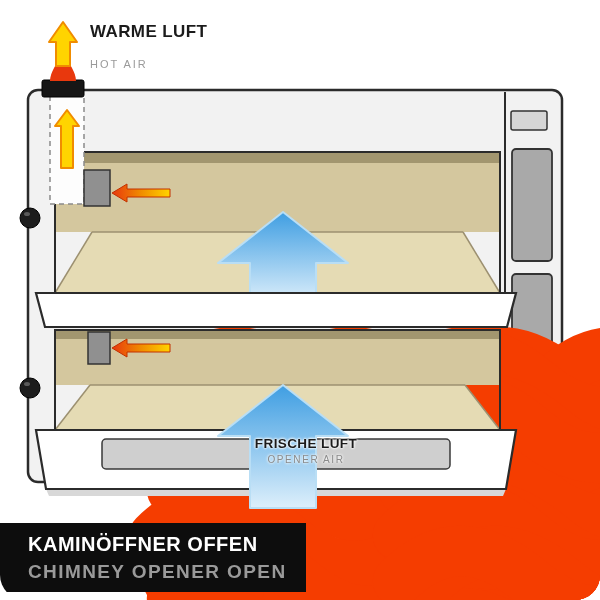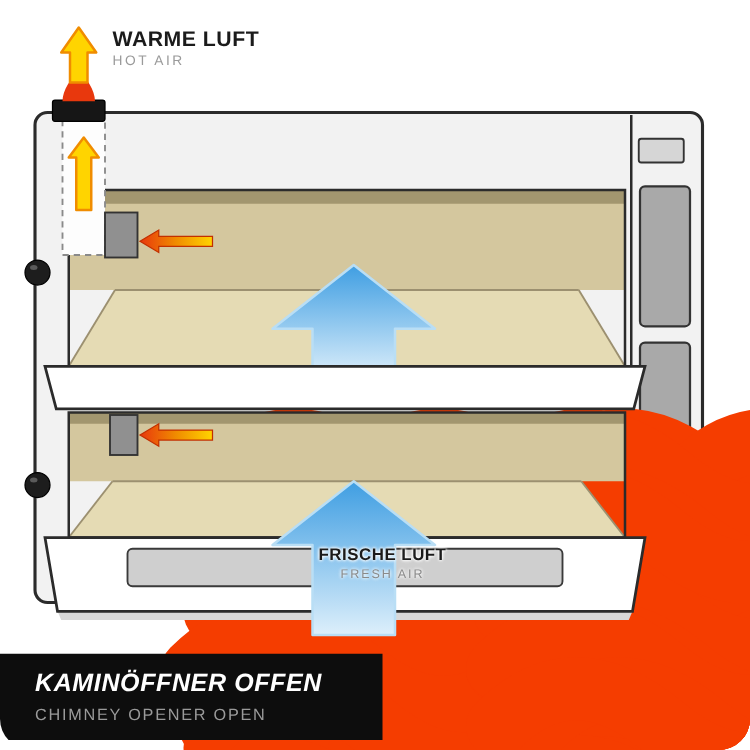--- a/index.html
+++ b/index.html
@@ -32,32 +32,32 @@
   .knob-hl{fill:#5a5a5a;}
   .s-a1{stop-color:var(--air-blue-dark);}
   .s-a2{stop-color:var(--air-blue-light);}
   .s-f1{stop-color:var(--flame-red);}
   .s-f2{stop-color:var(--flame-orange);}
   .s-f3{stop-color:var(--flame-yellow);}
 
   
   .top-label{position:absolute;left:90px;top:22px;}
   .top-label .t1{font-size:17px;font-weight:800;color:#1b1b1b;letter-spacing:.4px;}
-  .top-label .t2{font-size:11px;color:var(--subtitle-gray);letter-spacing:2px;margin-top:1px;}
+  .top-label .t2{font-size:11px;color:var(--subtitle-gray);letter-spacing:2px;margin-top:16px;}
 
   .fresh-label{position:absolute;left:285px;top:436px;transform:translateX(-50%);text-align:center;margin-left:21px;}
   .fresh-label .t1{font-size:13.5px;font-weight:800;color:#1b1b1b;letter-spacing:.4px;
       text-shadow:0 0 3px #fff,0 0 3px #fff,0 0 2px #fff;}
   .fresh-label .t2{font-size:10px;color:#8a8a8a;letter-spacing:1.6px;margin-top:3px;
       text-shadow:0 0 3px #fff,0 0 3px #fff;}
 
   .banner{position:absolute;left:0;top:523px;width:306px;height:69px;background:var(--banner-bg);
       display:flex;flex-direction:column;justify-content:center;padding-left:28px;box-sizing:border-box;}
-  .banner .t1{font-size:20px;font-weight:800;color:#ffffff;letter-spacing:.5px;font-style:italic;}
-  .banner .t2{font-size:13px;color:var(--subtitle-gray);letter-spacing:1.4px;margin-top:5px;}
+  .banner .t1{font-size:20px;font-weight:800;color:#ffffff;letter-spacing:.5px;}
+  .banner .t2{font-size:19px;color:var(--subtitle-gray);letter-spacing:1.4px;margin-top:5px;font-weight:bold;}
 </style>
 </head>
 <body>
 
 <div class="stage">
 
   <svg width="600" height="600" viewBox="0 0 600 600">
     <defs>
       <linearGradient id="gradAir" x1="0" y1="0" x2="0" y2="1">
         <stop offset="0" class="s-a1"></stop>
@@ -145,21 +145,21 @@
     </g>
   </svg>
 
   <div class="top-label">
     <div class="t1">WARME LUFT</div>
     <div class="t2">HOT AIR</div>
   </div>
 
   <div class="fresh-label">
     <div class="t1">FRISCHE LUFT</div>
-    <div class="t2">FRESH AIR</div>
+    <div class="t2">OPENER AIR</div>
   </div>
 
   <div class="banner">
     <div class="t1">KAMINÖFFNER OFFEN</div>
     <div class="t2">CHIMNEY OPENER OPEN</div>
   </div>
 
 </div>
 
 </body></html>

